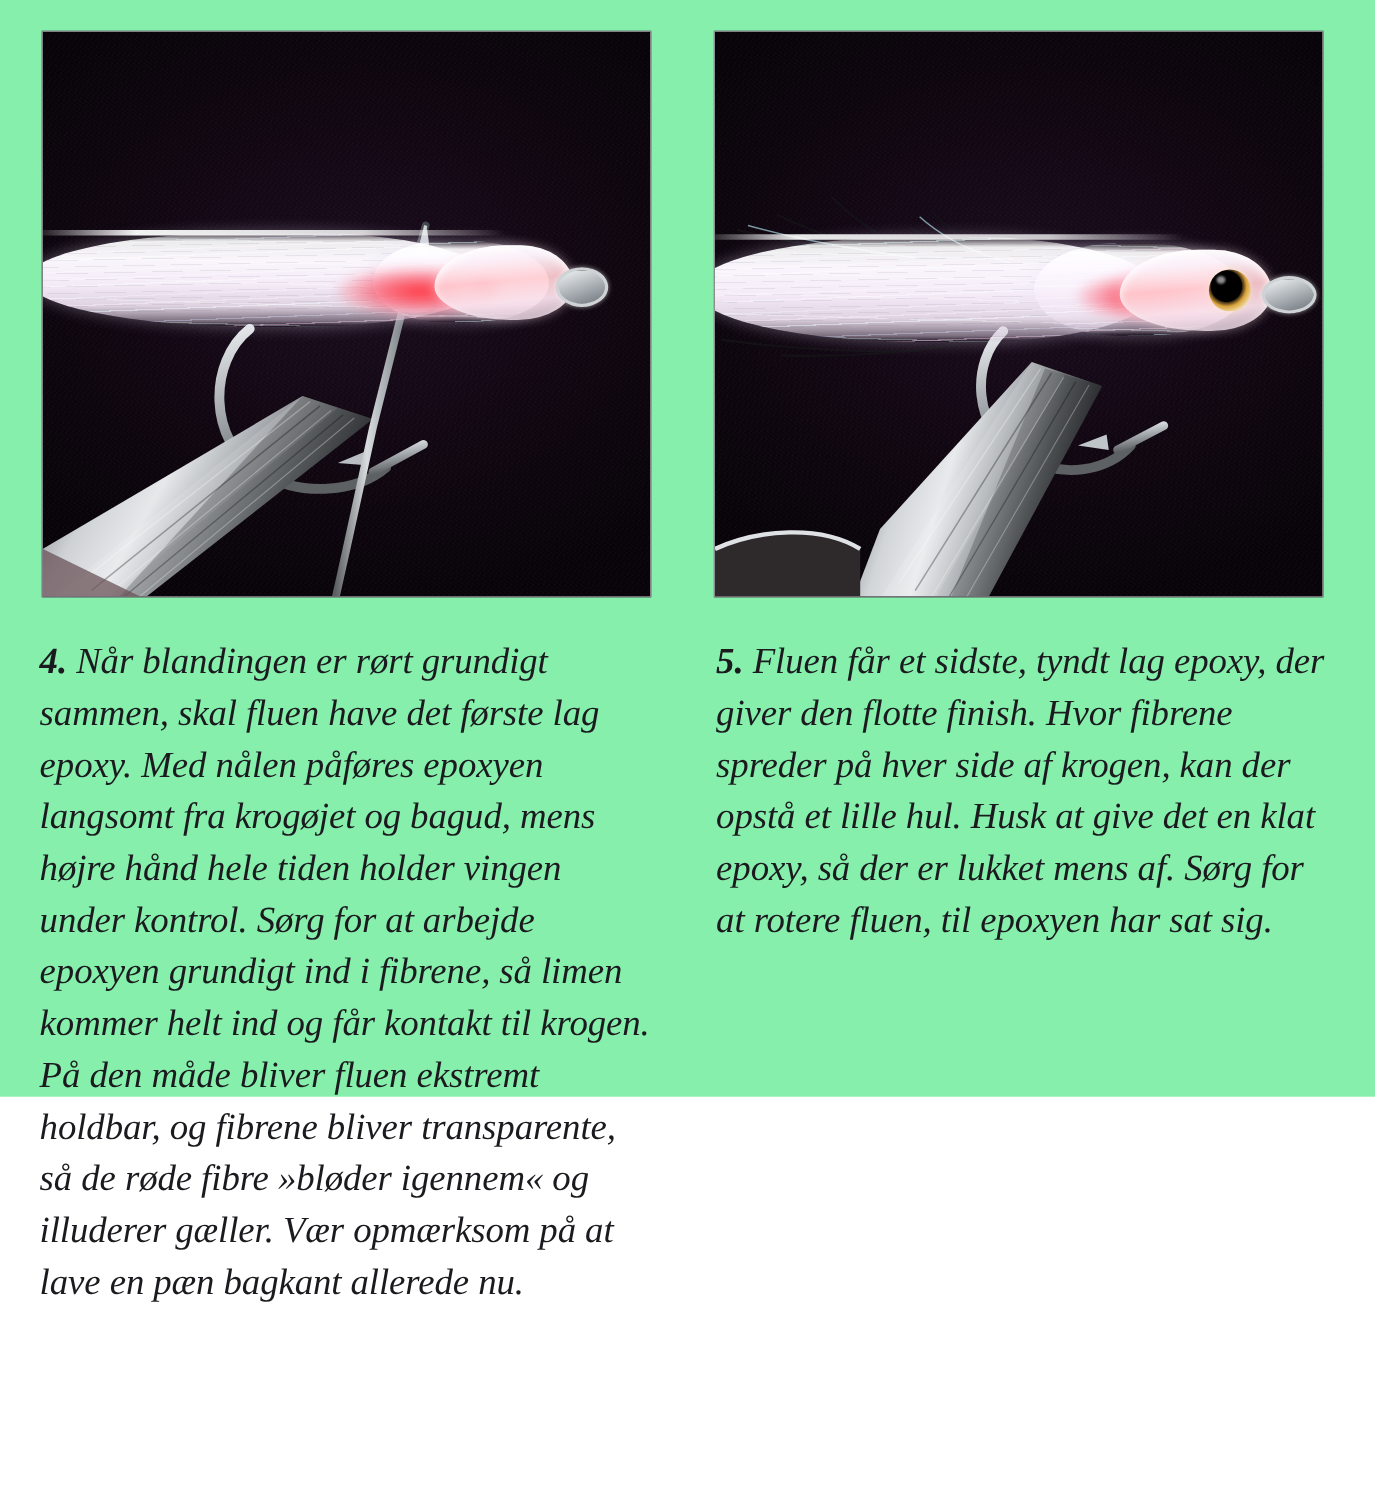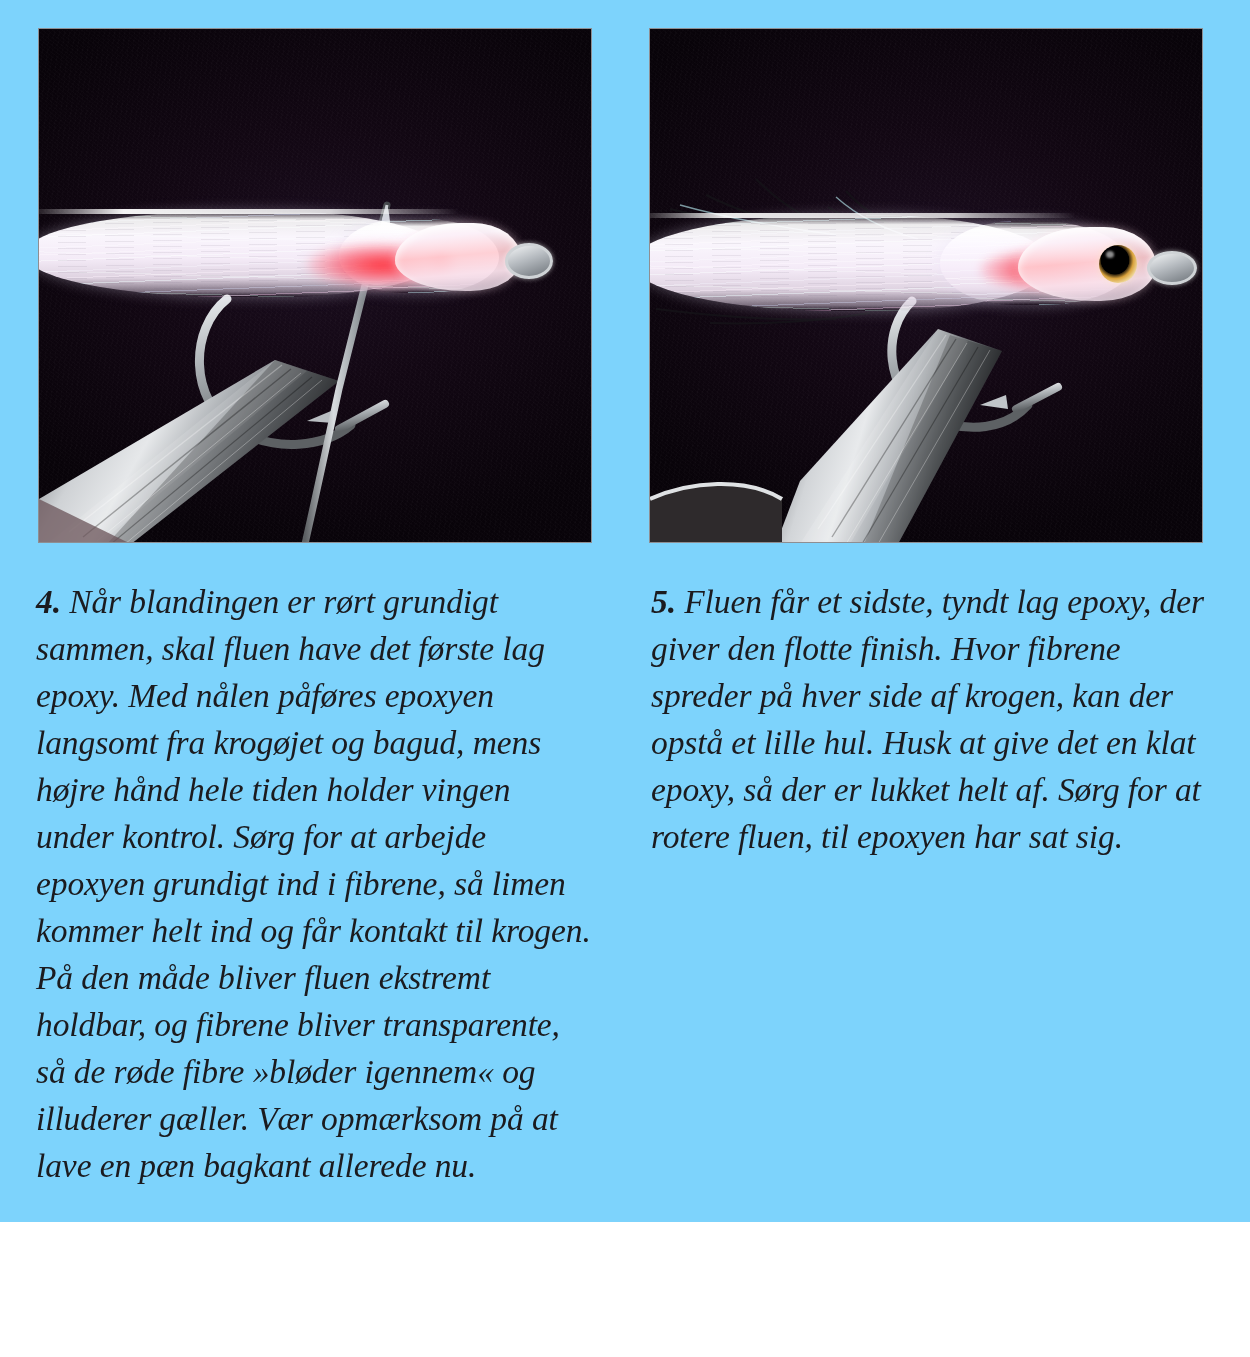--- a/index.html
+++ b/index.html
@@ -11,22 +11,22 @@
     width: 1250px;
     height: 1357px;
     font-family: "Liberation Serif", "DejaVu Serif", serif;
     overflow: hidden;
     position: relative;
   }
 
   .page {
     position: relative;
     width: 1250px;
-    height: 1222px;
-    background: #7dd3fc;
+    height: 997px;
+    background: #86efac;
   }
 
   
   .photo {
     position: absolute;
     top: 28px;
     width: 554px;
     height: 515px;
     overflow: hidden;
     background: #0b0410;
@@ -319,16 +319,16 @@
     </div>
   </div>
 
   <div class="col" id="col-1">
     <span class="step-num">4.</span> 
     <span class="body-text">Når blandingen er rørt grundigt sammen, skal fluen have det første lag epoxy. Med nålen påføres epoxyen langsomt fra krogøjet og bagud, mens højre hånd hele tiden holder vingen under kontrol. Sørg for at arbejde epoxyen grundigt ind i fibrene, så limen kommer helt ind og får kontakt til krogen. På den måde bliver fluen ekstremt holdbar, og fibrene bliver transparente, så de røde fibre »bløder igennem« og illuderer gæller. Vær opmærksom på at lave en pæn bagkant allerede nu.</span>
   </div>
 
   <div class="col" id="col-2">
     <span class="step-num">5.</span> 
-    <span class="body-text">Fluen får et sidste, tyndt lag epoxy, der giver den flotte finish. Hvor fibrene spreder på hver side af krogen, kan der opstå et lille hul. Husk at give det en klat epoxy, så der er lukket helt af. Sørg for at rotere fluen, til epoxyen har sat sig.</span>
+    <span class="body-text">Fluen får et sidste, tyndt lag epoxy, der giver den flotte finish. Hvor fibrene spreder på hver side af krogen, kan der opstå et lille hul. Husk at give det en klat epoxy, så der er lukket mens af. Sørg for at rotere fluen, til epoxyen har sat sig.</span>
   </div>
 
 </div>
 
 </body></html>

